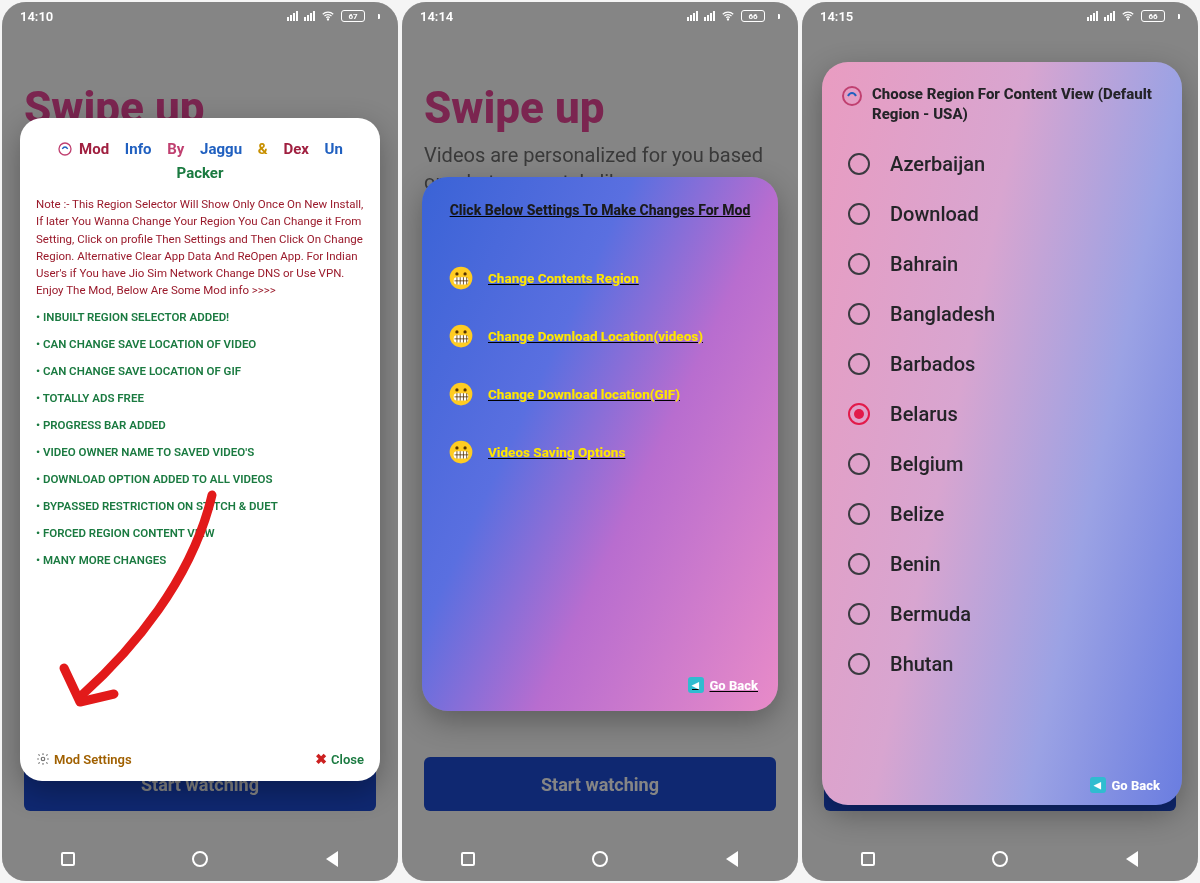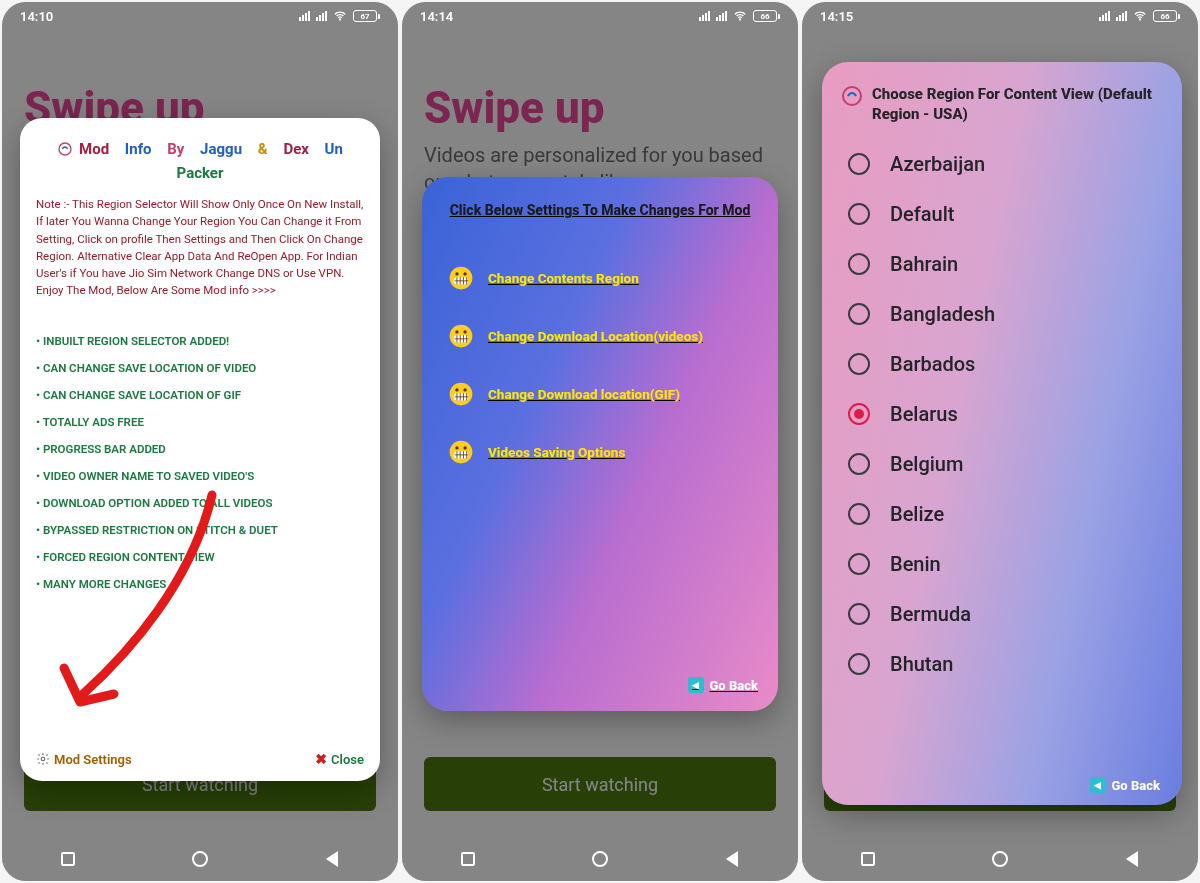--- a/index.html
+++ b/index.html
@@ -7,51 +7,51 @@
   .wrap { width:1200px; height:883px; display:flex; gap:4px; background:#f5f5f5; padding:2px; }
   .phone { flex:1; background:#8a8a8a; border-radius:24px; position:relative; overflow:hidden; }
 
   
   .statusbar { position:absolute; top:0; left:0; right:0; height:28px; color:#fff; display:flex; align-items:center; justify-content:space-between; padding:0 18px; font-size:13px; font-weight:600; z-index:5;}
   .statusbar .right { display:flex; align-items:center; gap:6px; font-size:11px;}
   .sig { display:inline-flex; align-items:flex-end; gap:1px;}
   .sig span{ width:2px; background:#fff; display:inline-block;}
   .sig span:nth-child(1){height:4px}.sig span:nth-child(2){height:6px}.sig span:nth-child(3){height:8px}.sig span:nth-child(4){height:10px}
   .wifi { width:14px; height:14px; }
-  .batt { display:inline-flex; align-items:center; gap:1px;}
+  .batt { display:inline-flex; align-items:center; gap:13px;}
   .batt-body{ width:24px; height:12px; border:1.5px solid #fff; border-radius:3px; display:flex; align-items:center; justify-content:center; font-size:8px; font-weight:700;}
   .batt-tip{ width:2px; height:5px; background:#fff; border-radius:0 1px 1px 0;}
 
   
   .navbar { position:absolute; bottom:0; left:0; right:0; height:44px; display:flex; align-items:center; justify-content:space-around; z-index:5;}
   .navbar .nb { width:24px; height:24px; display:flex; align-items:center; justify-content:center; color:#fff;}
   .nb-sq{ width:14px; height:14px; border:2px solid #fff; border-radius:2px;}
   .nb-ci{ width:16px; height:16px; border:2px solid #fff; border-radius:50%;}
   .nb-tr{ width:0; height:0; border-top:8px solid transparent; border-bottom:8px solid transparent; border-right:12px solid #fff;}
 
   
   .bgpage{ position:absolute; inset:0; background:#fff; padding-top:40px;}
   .bgpage .h1{ font-size:44px; font-weight:800; color:#ec4899; padding:40px 22px 8px;}
   .bgpage p  { font-size:20px; color:#6f6f6f; padding:0 22px; line-height:1.35;}
-  .bgpage .btn{ position:absolute; left:22px; right:22px; bottom:70px; height:54px; background:#4d7c0f; color:#fff; border-radius:6px; display:flex; align-items:center; justify-content:center; font-size:18px; font-weight:400;}
+  .bgpage .btn{ position:absolute; left:22px; right:22px; bottom:70px; height:54px; background:#1d4ed8; color:#fff; border-radius:6px; display:flex; align-items:center; justify-content:center; font-size:18px; font-weight:700;}
   .dim{ position:absolute; inset:0; background:rgba(0,0,0,.48);}
 
   
   .dlg1{ position:absolute; top:116px; left:18px; right:18px; bottom:100px; background:#fff; border-radius:22px; box-shadow:0 10px 30px rgba(0,0,0,.3); padding:22px 16px 14px; display:flex; flex-direction:column; z-index:3;}
   .dlg1 .title{ font-size:15px; font-weight:700; text-align:center; margin-bottom:14px; display:flex; align-items:center; justify-content:center; gap:6px; flex-wrap:wrap;}
   .dlg1 .title .logo{ width:16px; height:16px;}
   .t-mod   {color:#a02040}
   .t-info  {color:#2060c0}
   .t-by    {color:#c04070}
   .t-jaggu {color:#2060c0}
   .t-amp   {color:#c89000}
   .t-dex   {color:#a02040}
   .t-un    {color:#2060c0}
   .t-pack  {color:#1a7a40}
-  .note{ font-size:11.5px; color:#9a1a2b; line-height:1.5; margin-bottom:28px;}
+  .note{ font-size:11.5px; color:#9a1a2b; line-height:1.5; margin-bottom:4px;}
   .features{ flex:1; overflow:hidden;}
   .features div{ font-size:11.5px; color:#1a7a40; font-weight:600; padding:6.5px 0;}
   .dlg1 .foot{ display:flex; justify-content:space-between; align-items:center; padding-top:8px;}
   .foot-btn{ display:flex; align-items:center; gap:4px; font-size:13px; font-weight:600;}
   .foot-btn.settings{ color:#a06000;}
   .foot-btn.close   { color:#1a7a40;}
   .gear{ width:14px;height:14px;}
   .xicon{ color:#cc2020; font-weight:900; font-size:14px;}
 
   
@@ -343,21 +343,21 @@
           </svg>
         <div class="txt">Choose Region For Content View (Default Region - USA)</div>
       </div>
       <div class="rlist">
         <div class="ritem">
             <span class="radio"></span>
             <span class="rlabel">Azerbaijan</span>
           </div>
         <div class="ritem">
             <span class="radio"></span>
-            <span class="rlabel">Default</span>
+            <span class="rlabel">Download</span>
           </div>
         <div class="ritem">
             <span class="radio"></span>
             <span class="rlabel">Bahrain</span>
           </div>
         <div class="ritem">
             <span class="radio"></span>
             <span class="rlabel">Bangladesh</span>
           </div>
         <div class="ritem">

